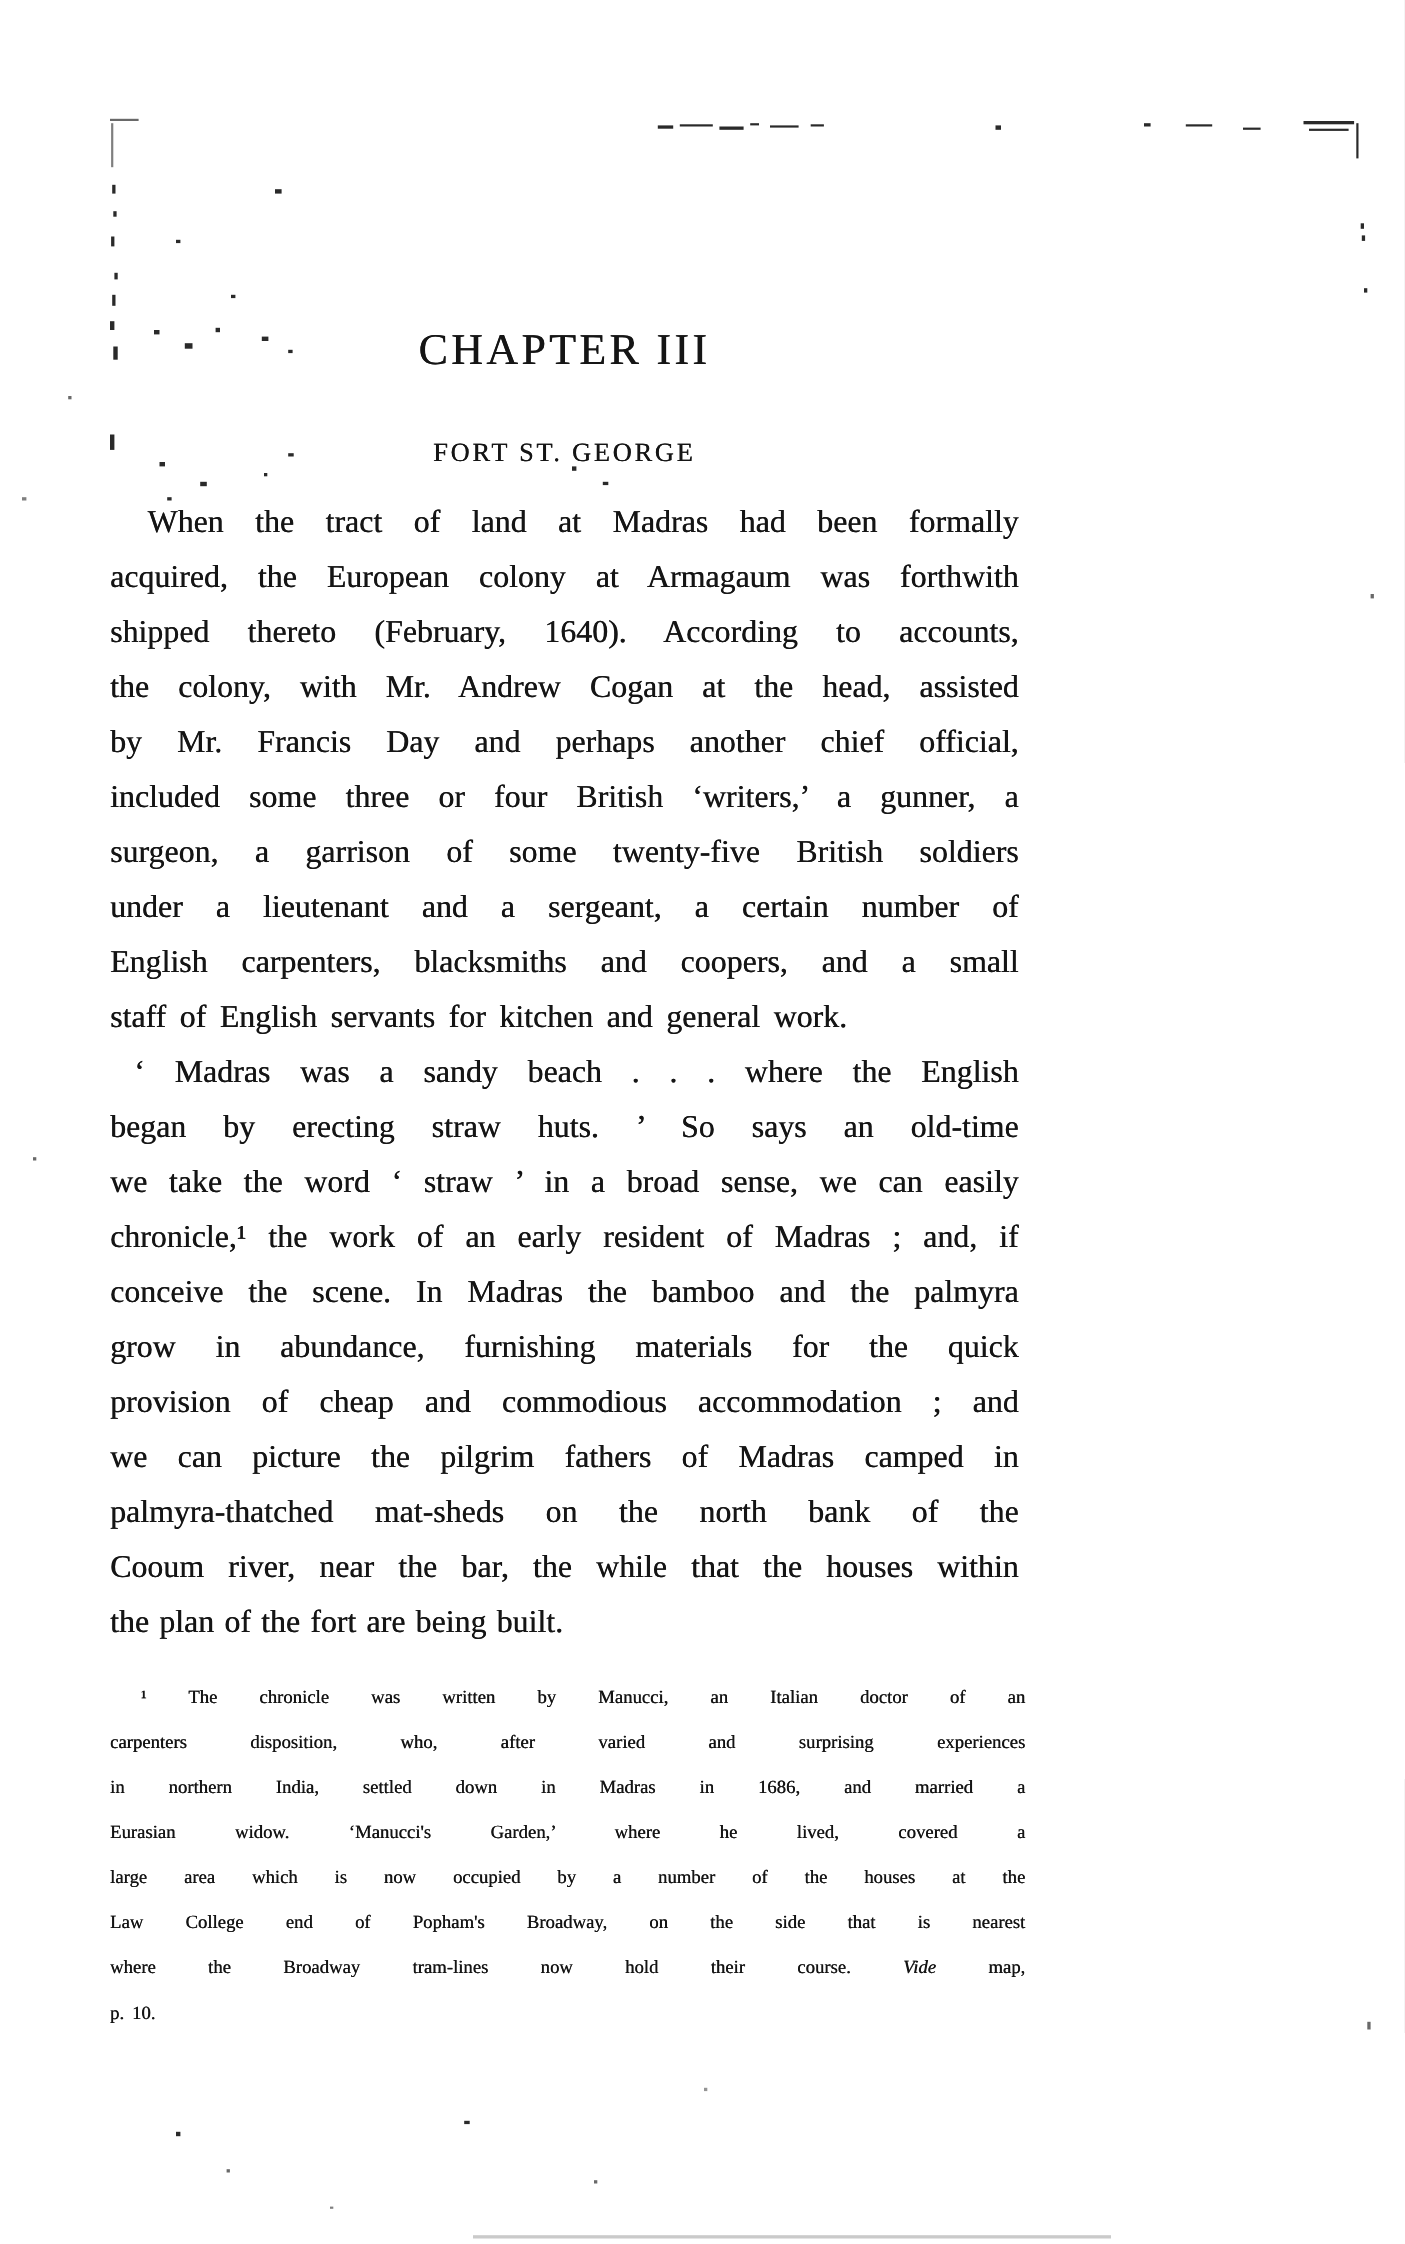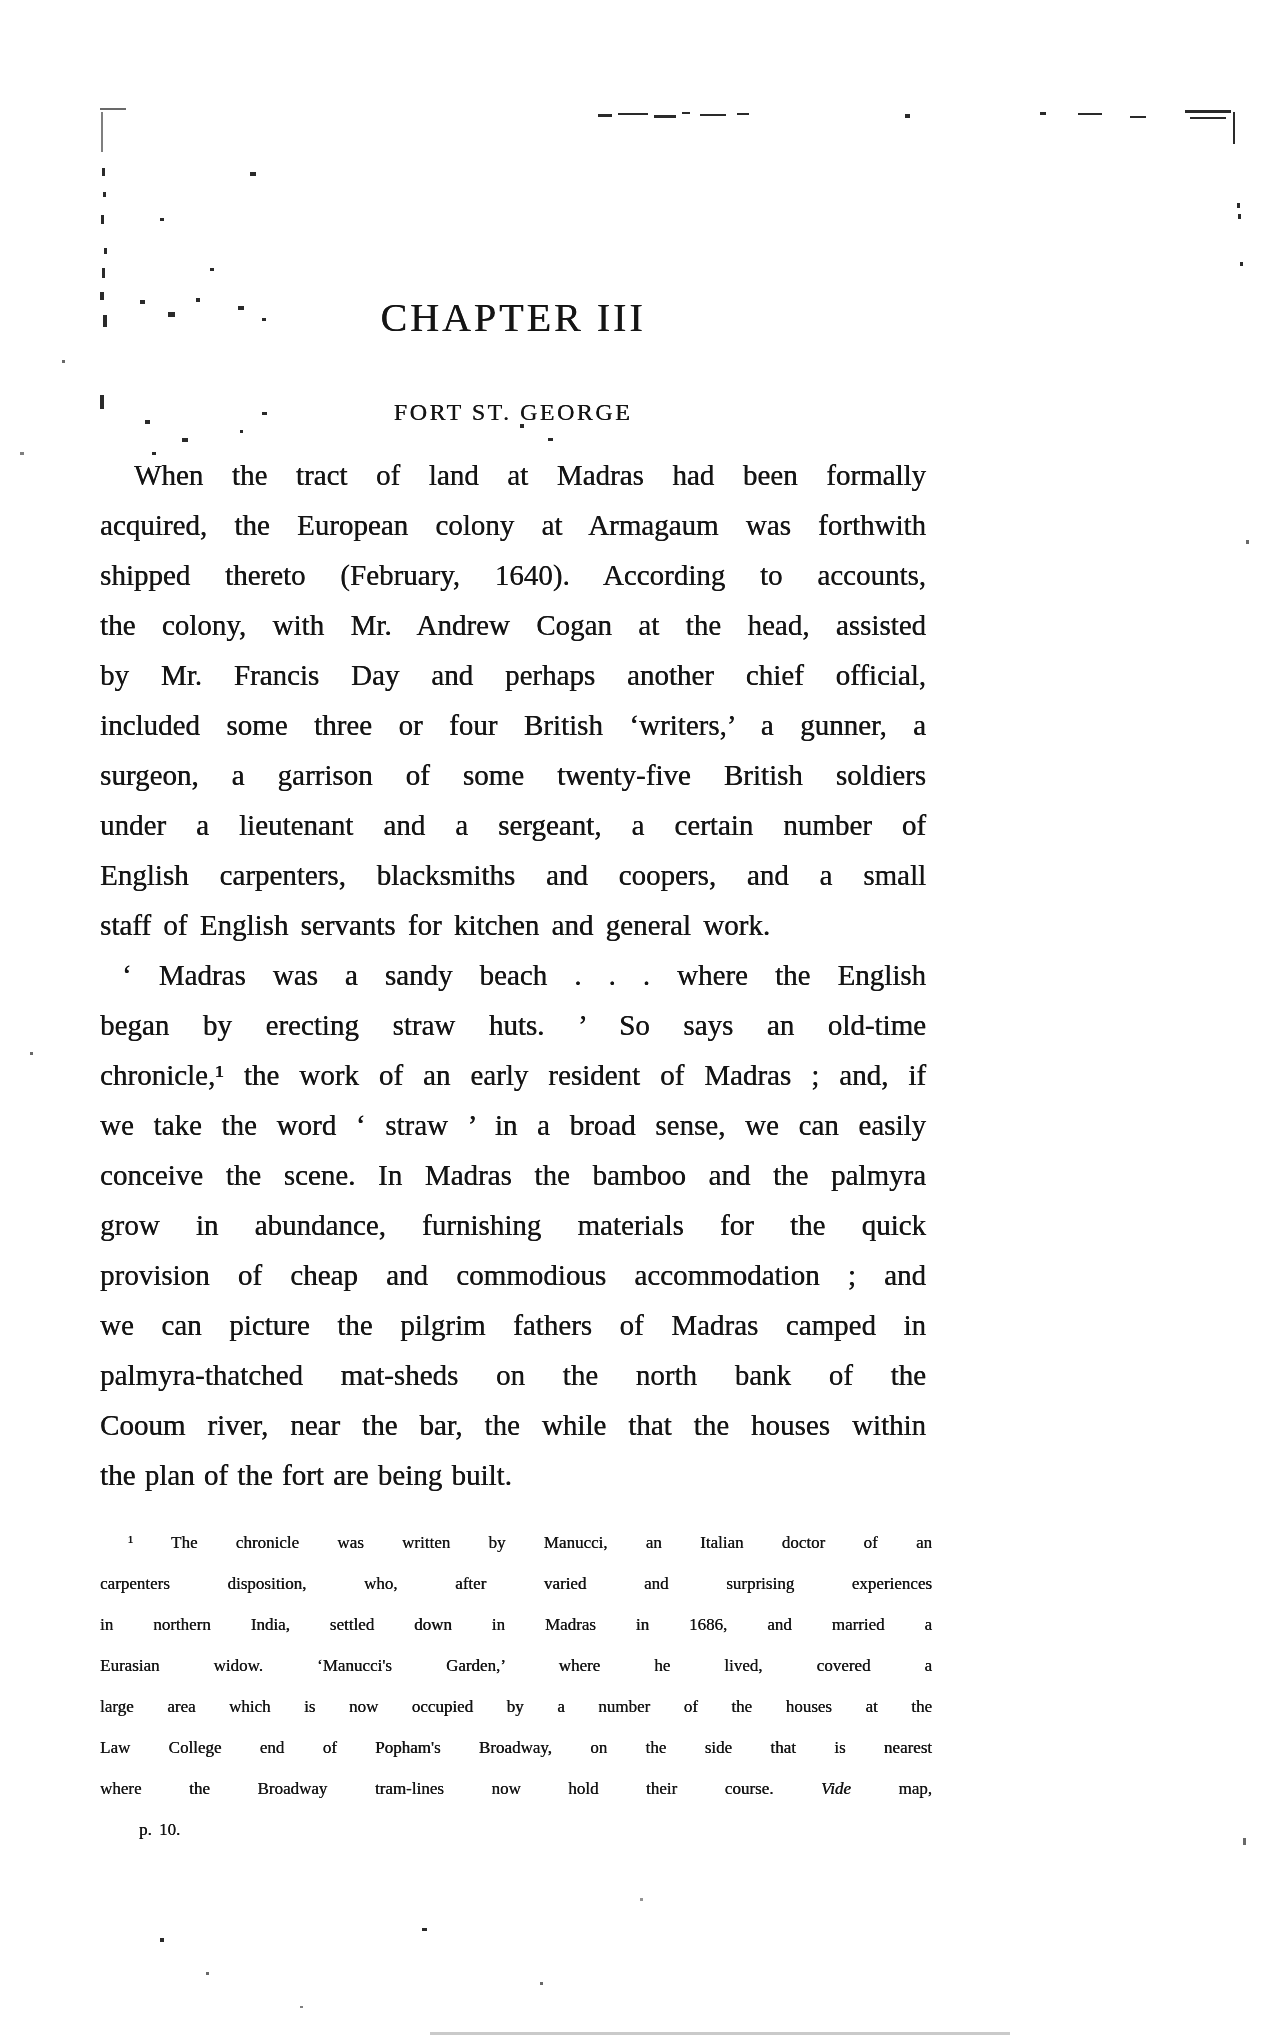--- a/index.html
+++ b/index.html
@@ -40,21 +40,21 @@
   .footnote{
     position:absolute;left:100px;top:1522px;width:832px;
     font-size:17px;
     text-shadow:0.3px 0 0 currentColor;
   }
   .fline{
     height:41px;line-height:41px;white-space:nowrap;
     text-align:justify;text-align-last:justify;
   }
   .fline.indent{text-indent:28px;}
-  .fline.last{text-align-last:left;word-spacing:3px;white-space:normal;margin-left:39px;}
+  .fline.last{text-align-last:left;word-spacing:3px;white-space:normal;}
   .vide{font-style:italic;}
   .sp{position:absolute;background:#2a2a2a;}
   .noise{position:absolute;inset:0;pointer-events:none;}
 </style>
 </head>
 <body>
 
 <div class="page">
 
   <div class="heading-chapter">CHAPTER III</div>
@@ -67,22 +67,22 @@
     <div class="bline">the colony, with Mr. Andrew Cogan at the head, assisted</div>
     <div class="bline">by Mr. Francis Day and perhaps another chief official,</div>
     <div class="bline">included some three or four British ‘writers,’ a gunner, a</div>
     <div class="bline">surgeon, a garrison of some twenty-five British soldiers</div>
     <div class="bline">under a lieutenant and a sergeant, a certain number of</div>
     <div class="bline">English carpenters, blacksmiths and coopers, and a small</div>
     <div class="bline last">staff of English servants for kitchen and general work.</div>
 
     <div class="bline indent2">‘ Madras was a sandy beach . . . where the English</div>
     <div class="bline">began by erecting straw huts. ’ So says an old-time</div>
+    <div class="bline">we take the word ‘ straw ’ in a broad sense, we can easily</div>
     <div class="bline">chronicle,¹ the work of an early resident of Madras ; and, if</div>
-    <div class="bline">we take the word ‘ straw ’ in a broad sense, we can easily</div>
     <div class="bline">conceive the scene. In Madras the bamboo and the palmyra</div>
     <div class="bline">grow in abundance, furnishing materials for the quick</div>
     <div class="bline">provision of cheap and commodious accommodation ; and</div>
     <div class="bline">we can picture the pilgrim fathers of Madras camped in</div>
     <div class="bline">palmyra-thatched mat-sheds on the north bank of the</div>
     <div class="bline">Cooum river, near the bar, the while that the houses within</div>
     <div class="bline last2">the plan of the fort are being built.</div>
   </div>
 
   <div class="footnote">

